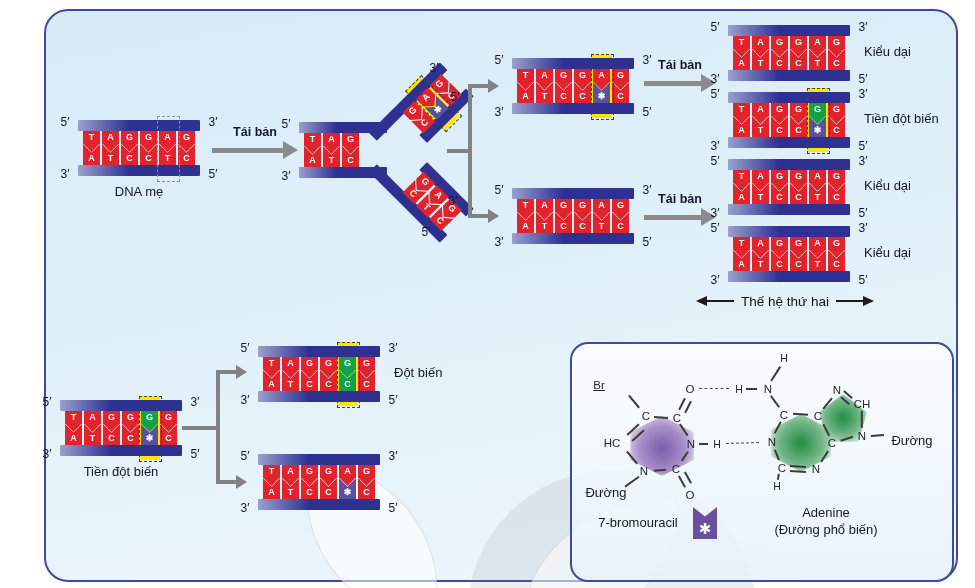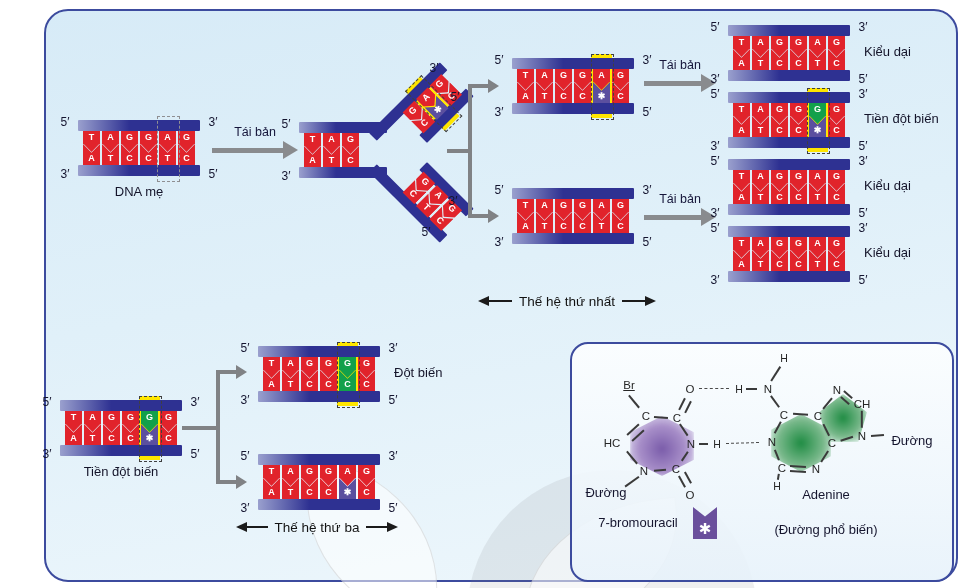--- a/index.html
+++ b/index.html
@@ -23,21 +23,21 @@
   .base span{position:absolute;left:0;right:0;text-align:center;color:#fff;font-weight:bold;font-size:9px;line-height:9px;}
   .b-top span{top:2px;}
   .b-bot span{bottom:2px;}
   .mark-fill{position:absolute;z-index:0;background:var(--hl);}
   .mark-outline{position:absolute;z-index:4;border:1.5px dashed #3f3f3f;}
   .mark-outline.gray{border-color:#8f8f92;}
   .endlab{position:absolute;font-size:12px;color:#14142f;transform:translate(-50%,-50%);white-space:nowrap;z-index:5;}
   .caption{position:absolute;font-size:13px;color:#14142a;white-space:nowrap;z-index:5;}
   .rep-line{position:absolute;height:5px;background:var(--arrow);}
   .rep-head{position:absolute;width:0;height:0;border-top:9px solid transparent;border-bottom:9px solid transparent;border-left:15px solid var(--arrow);}
-  .rep-label{position:absolute;font-size:12.5px;font-weight:400;color:#15153a;transform:translateX(-50%);white-space:nowrap;}
+  .rep-label{position:absolute;font-size:12.5px;font-weight:700;color:#15153a;transform:translateX(-50%);white-space:nowrap;}
   .gen{position:absolute;display:flex;align-items:center;height:16px;}
   .gen .seg{flex:1;height:2.4px;background:#1b1b1b;}
   .gen .tl{width:0;height:0;border-top:5.5px solid transparent;border-bottom:5.5px solid transparent;border-right:11px solid #1b1b1b;}
   .gen .tr{width:0;height:0;border-top:5.5px solid transparent;border-bottom:5.5px solid transparent;border-left:11px solid #1b1b1b;}
   .gen .txt{margin:0 7px;font-size:13.5px;color:#121212;white-space:nowrap;}
   .brk{position:absolute;background:#808285;}
   .brk-head{position:absolute;width:0;height:0;border-top:7px solid transparent;border-bottom:7px solid transparent;border-left:11px solid #808285;}
   .atom{position:absolute;transform:translate(-50%,-50%);font-size:11.5px;font-weight:500;color:#262626;white-space:nowrap;z-index:4;}
   .atom.small{font-size:10.5px;}
   .bond{position:absolute;transform-origin:0 50%;background:#3a3a3a;height:1.7px;z-index:3;}
@@ -594,31 +594,24 @@
       <div class="endlab" style="left: 426px; top: 232px; position: absolute;">5′</div>
       <div class="rep-line" style="left: 212px; top: 147.5px; width: 73px; height: 5px; position: absolute;"></div>
       <div class="rep-head" style="left: 283px; top: 141px; position: absolute;"></div>
       <div class="rep-label" style="left: 255px; top: 125px; position: absolute;">Tái bản</div>
       <div class="rep-line" style="left: 644px; top: 80.5px; width: 59px; height: 5px; position: absolute;"></div>
       <div class="rep-head" style="left: 701px; top: 74px; position: absolute;"></div>
       <div class="rep-label" style="left: 680px; top: 58px; position: absolute;">Tái bản</div>
       <div class="rep-line" style="left: 644px; top: 214.5px; width: 59px; height: 5px; position: absolute;"></div>
       <div class="rep-head" style="left: 701px; top: 208px; position: absolute;"></div>
       <div class="rep-label" style="left: 680px; top: 192px; position: absolute;">Tái bản</div>
-      <div class="gen" style="left: 478px; top: 293px; width: 178px; height: 16px; position: absolute;">
+      <div class="gen" style="left: 696px; top: 293px; width: 178px; height: 16px; position: absolute;">
         <div class="tl"></div>
         <div class="seg"></div>
-        <div class="txt">Thế hệ thứ nhất</div>
-        <div class="seg"></div>
-        <div class="tr"></div>
-      </div>
-      <div class="gen" style="left: 236px; top: 519px; width: 162px; height: 16px; position: absolute;">
-        <div class="tl"></div>
-        <div class="seg"></div>
-        <div class="txt">Thế hệ thứ ba</div>
+        <div class="txt">Thế hệ thứ hai</div>
         <div class="seg"></div>
         <div class="tr"></div>
       </div>
       <div class="brk" style="left: 447px; top: 149px; width: 23px; height: 4px; position: absolute;"></div>
       <div class="brk" style="left: 468px; top: 84px; width: 4px; height: 134px; position: absolute;"></div>
       <div class="brk" style="left: 470px; top: 84px; width: 20px; height: 4px; position: absolute;"></div>
       <div class="brk-head" style="left: 488px; top: 79px; position: absolute;"></div>
       <div class="brk" style="left: 470px; top: 214px; width: 20px; height: 4px; position: absolute;"></div>
       <div class="brk-head" style="left: 488px; top: 209px; position: absolute;"></div>
       <div class="brk" style="left: 182px; top: 426px; width: 36px; height: 4px; position: absolute;"></div>
@@ -626,21 +619,21 @@
       <div class="brk" style="left: 218px; top: 370px; width: 20px; height: 4px; position: absolute;"></div>
       <div class="brk-head" style="left: 236px; top: 365px; position: absolute;"></div>
       <div class="brk" style="left: 218px; top: 480px; width: 20px; height: 4px; position: absolute;"></div>
       <div class="brk-head" style="left: 236px; top: 475px; position: absolute;"></div>
     </div>
   <div class="chem-panel"></div>
   <div id="chem">
     <span class="chemlab" id="lab-duong-left" style="left: 606px; top: 492px; position: absolute;">Đường</span>
     <span class="chemlab" id="lab-duong-right" style="left: 912px; top: 440px; position: absolute;">Đường</span>
     <span class="chemlab" id="lab-bu" style="left: 638px; top: 522px; position: absolute;">7-bromouracil</span>
-    <span class="chemlab" id="lab-adenine" style="left: 826px; top: 494px; position: absolute;">Adenine</span>
+    <span class="chemlab" id="lab-adenine" style="left: 826px; top: 512px; position: absolute;">Adenine</span>
     <span class="chemlab" id="lab-adenine-form" style="left: 826px; top: 529px; position: absolute;">(Đường phổ biến)</span>
     <div class="bu-icon" id="bu-icon" style="left: 693px; top: 507px; position: absolute;">
         <span>✱</span>
       </div>
   <div class="ringblob ring-hex ring-purple" style="left: 630px; top: 416px; width: 64px; height: 60px; position: absolute;"></div>
       <div class="ringblob ring-hex ring-green" style="left: 771px; top: 414px; width: 60px; height: 58px; position: absolute;"></div>
       <div class="ringblob ring-pent ring-green" style="left: 819px; top: 394px; width: 48px; height: 48px; position: absolute;"></div>
       <div class="bond" style="left: 654px; top: 416.15px; width: 14.0357px; height: 1.7px; position: absolute; background: rgb(58, 58, 58); transform: rotate(0.0713074rad);"></div>
       <div class="bond" style="left: 680px; top: 423.15px; width: 14.4222px; height: 1.7px; position: absolute; background: rgb(58, 58, 58); transform: rotate(0.982794rad);"></div>
       <div class="bond" style="left: 688px; top: 451.15px; width: 10.8167px; height: 1.7px; position: absolute; background: rgb(58, 58, 58); transform: rotate(2.1588rad);"></div>
@@ -667,21 +660,21 @@
       <div class="bond" style="left: 808px; top: 414.15px; width: 15.0333px; height: 1.7px; position: absolute; background: rgb(58, 58, 58); transform: rotate(-3.07502rad);"></div>
       <div class="bond" style="left: 823px; top: 408.15px; width: 14.2127px; height: 1.7px; position: absolute; background: rgb(58, 58, 58); transform: rotate(-0.885067rad);"></div>
       <div class="bond" style="left: 844px; top: 390.15px; width: 10.6301px; height: 1.7px; position: absolute; background: rgb(58, 58, 58); transform: rotate(0.71883rad);"></div>
       <div class="bond" style="left: 841px; top: 396.15px; width: 10.6301px; height: 1.7px; position: absolute; background: rgb(58, 58, 58); transform: rotate(0.71883rad);"></div>
       <div class="bond" style="left: 862px; top: 410.15px; width: 17px; height: 1.7px; position: absolute; background: rgb(58, 58, 58); transform: rotate(1.5708rad);"></div>
       <div class="bond" style="left: 853px; top: 436.15px; width: 12.6491px; height: 1.7px; position: absolute; background: rgb(58, 58, 58); transform: rotate(2.81984rad);"></div>
       <div class="bond" style="left: 871px; top: 435.15px; width: 13.0384px; height: 1.7px; position: absolute; background: rgb(58, 58, 58); transform: rotate(-0.0767718rad);"></div>
       <div class="bond" style="left: 779px; top: 473.15px; width: 6.08276px; height: 1.7px; position: absolute; background: rgb(58, 58, 58); transform: rotate(1.73595rad);"></div>
       <div class="hbond" style="left: 699px; top: 388.1px; width: 30px; height: 0px; position: absolute; transform: rotate(0rad);"></div>
       <div class="hbond" style="left: 726px; top: 443.1px; width: 33.0151px; height: 0px; position: absolute; transform: rotate(-0.0302937rad);"></div>
-      <div class="atom" style="left: 629px; top: 385px; position: absolute; text-decoration: underline;">Br</div>
+      <div class="atom" style="left: 599px; top: 385px; position: absolute; text-decoration: underline;">Br</div>
       <div class="atom" style="left: 646px; top: 416px; position: absolute;">C</div>
       <div class="atom" style="left: 677px; top: 418px; position: absolute;">C</div>
       <div class="atom" style="left: 690px; top: 389px; position: absolute;">O</div>
       <div class="atom" style="left: 612px; top: 443px; position: absolute;">HC</div>
       <div class="atom" style="left: 691px; top: 444px; position: absolute;">N</div>
       <div class="atom small" style="left: 717px; top: 444px; position: absolute;">H</div>
       <div class="atom" style="left: 644px; top: 471px; position: absolute;">N</div>
       <div class="atom" style="left: 676px; top: 469px; position: absolute;">C</div>
       <div class="atom" style="left: 690px; top: 495px; position: absolute;">O</div>
       <div class="atom small" style="left: 739px; top: 389px; position: absolute;">H</div>

